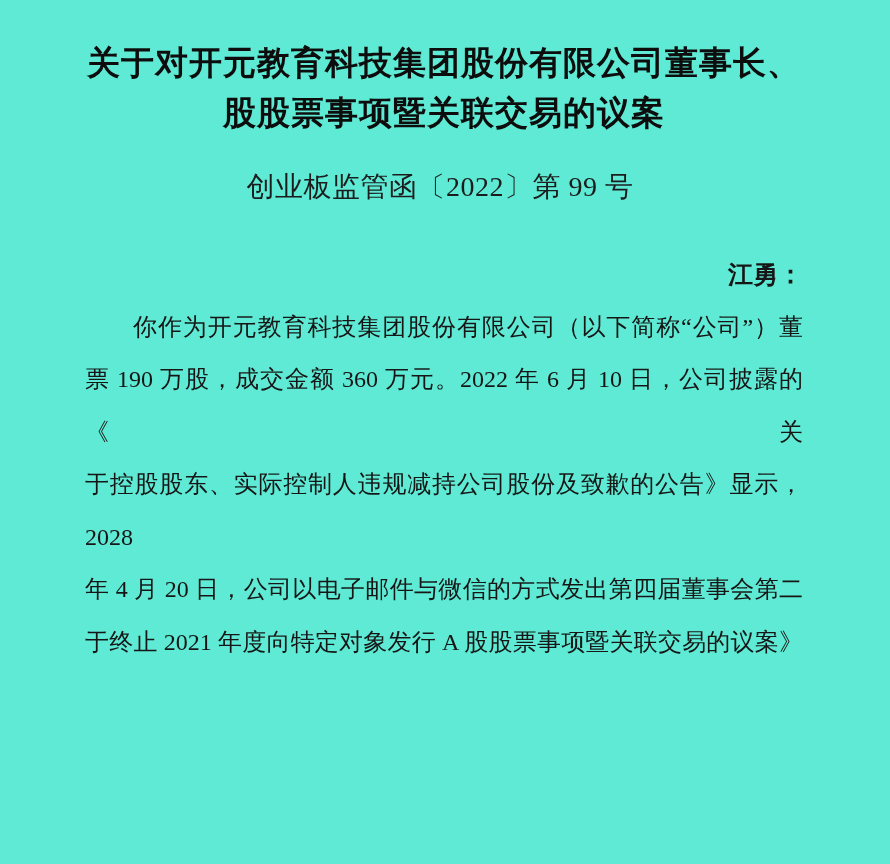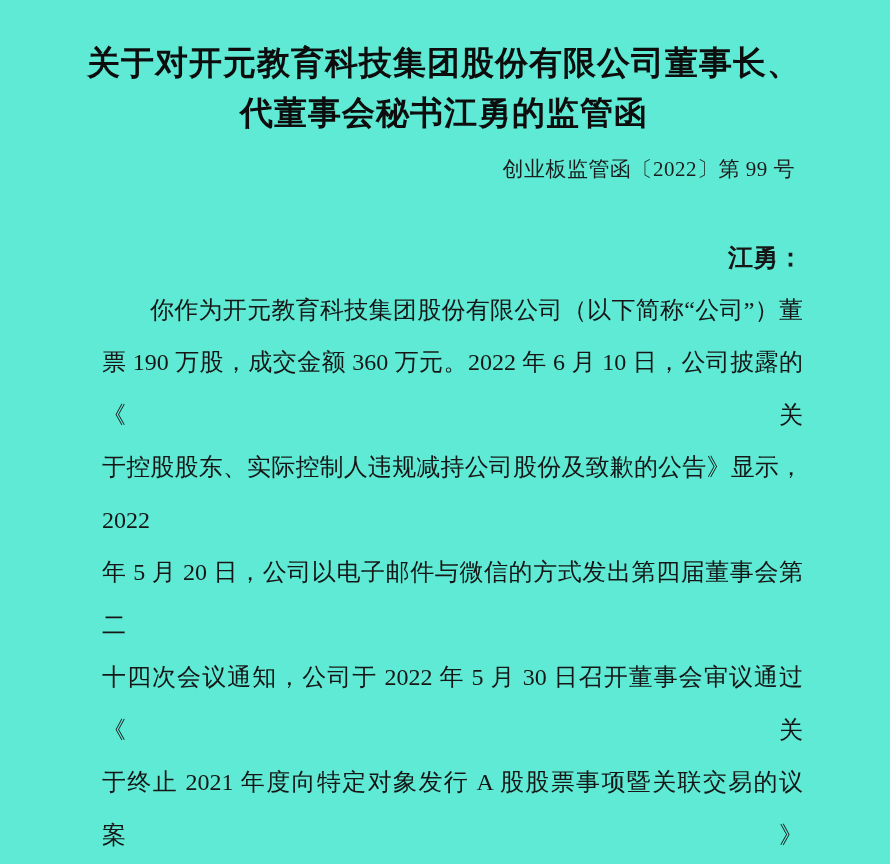--- a/index.html
+++ b/index.html
@@ -25,24 +25,24 @@
     font-weight: bold;
     line-height: 50px;
     text-align: center;
     letter-spacing: 1px;
     color: #0d0d0d;
   }
   .title-line {
     white-space: nowrap;
   }
   .doc-number {
-    margin-top: 15px;
-    font-size: 21px;
+    margin-top: 32px;
+    font-size: 28px;
     line-height: 33px;
-    text-align: right;
+    text-align: center;
     padding-right: 8px;
     color: #1c1c1c;
     letter-spacing: 0.5px;
   }
   .body-block {
     margin-top: 45px;
     font-size: 24px;
     line-height: 52.5px;
     color: #161616;
   }
@@ -53,47 +53,45 @@
     text-align: right;
   }
   .para {
     margin: 0;
     padding: 0;
   }
   .body-line {
     text-align: justify;
     text-align-last: justify;
     white-space: normal;
-    margin-left: 17px;
   }
   .body-line.first {
     padding-left: 48px;
   }
 </style>
 </head>
 <body>
 
 <div class="page">
   <div class="content">
 
     <h1 class="title">
       <div class="title-line">关于对开元教育科技集团股份有限公司董事长、</div>
-      <div class="title-line">代董事会秘书江勇的监管函</div>
+      <div class="title-line">股股票事项暨关联交易的议案</div>
     </h1>
 
     <div class="doc-number">创业板监管函〔2022〕第 99 号</div>
 
     <div class="body-block">
       <div class="salutation">江勇：</div>
 
       <div class="para">
         <div class="body-line first">你作为开元教育科技集团股份有限公司（以下简称“公司”）董</div>
         <div class="body-line">票 190 万股，成交金额 360 万元。2022 年 6 月 10 日，公司披露的《关</div>
-        <div class="body-line">于控股股东、实际控制人违规减持公司股份及致歉的公告》显示，2022</div>
-        <div class="body-line">年 5 月 20 日，公司以电子邮件与微信的方式发出第四届董事会第二</div>
-        <div class="body-line">十四次会议通知，公司于 2022 年 5 月 30 日召开董事会审议通过《关</div>
+        <div class="body-line">于控股股东、实际控制人违规减持公司股份及致歉的公告》显示，2028</div>
+        <div class="body-line">年 4 月 20 日，公司以电子邮件与微信的方式发出第四届董事会第二</div>
         <div class="body-line">于终止 2021 年度向特定对象发行 A 股股票事项暨关联交易的议案》</div>
 
       </div>
     </div>
 
   </div>
 </div>
 
 </body></html>

